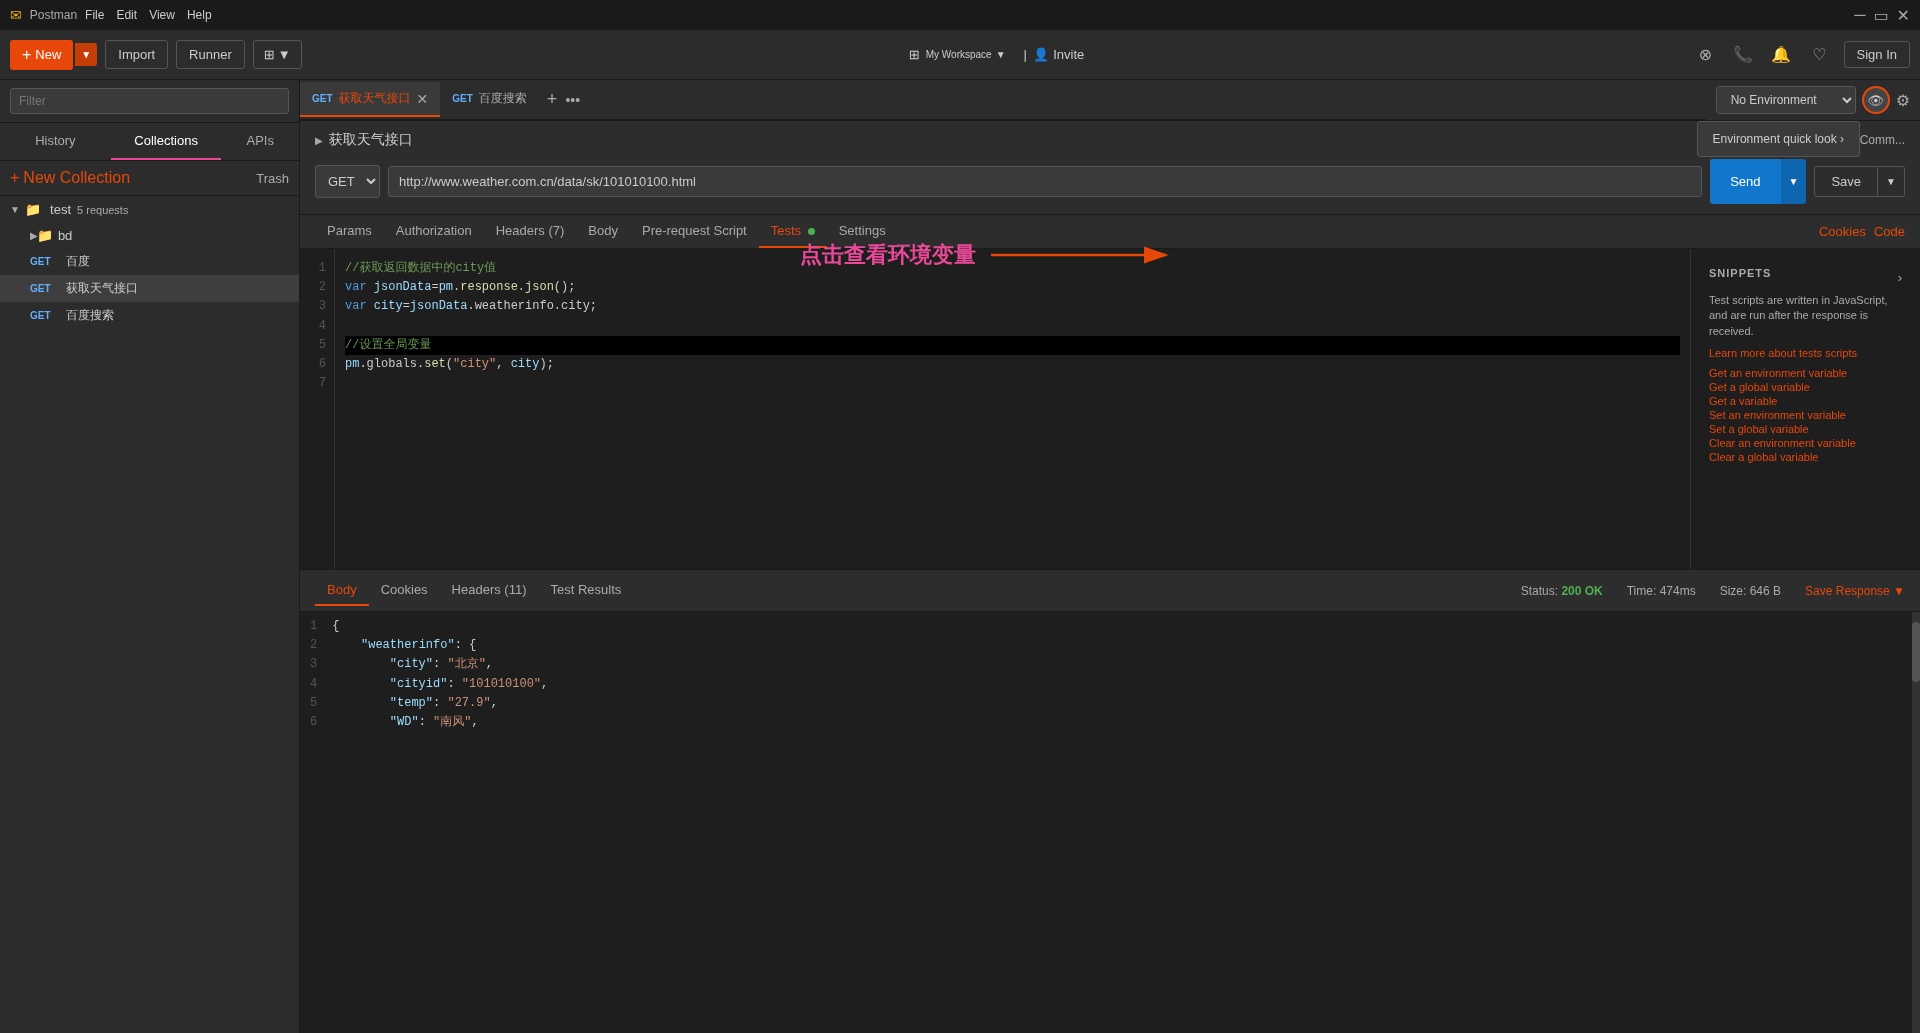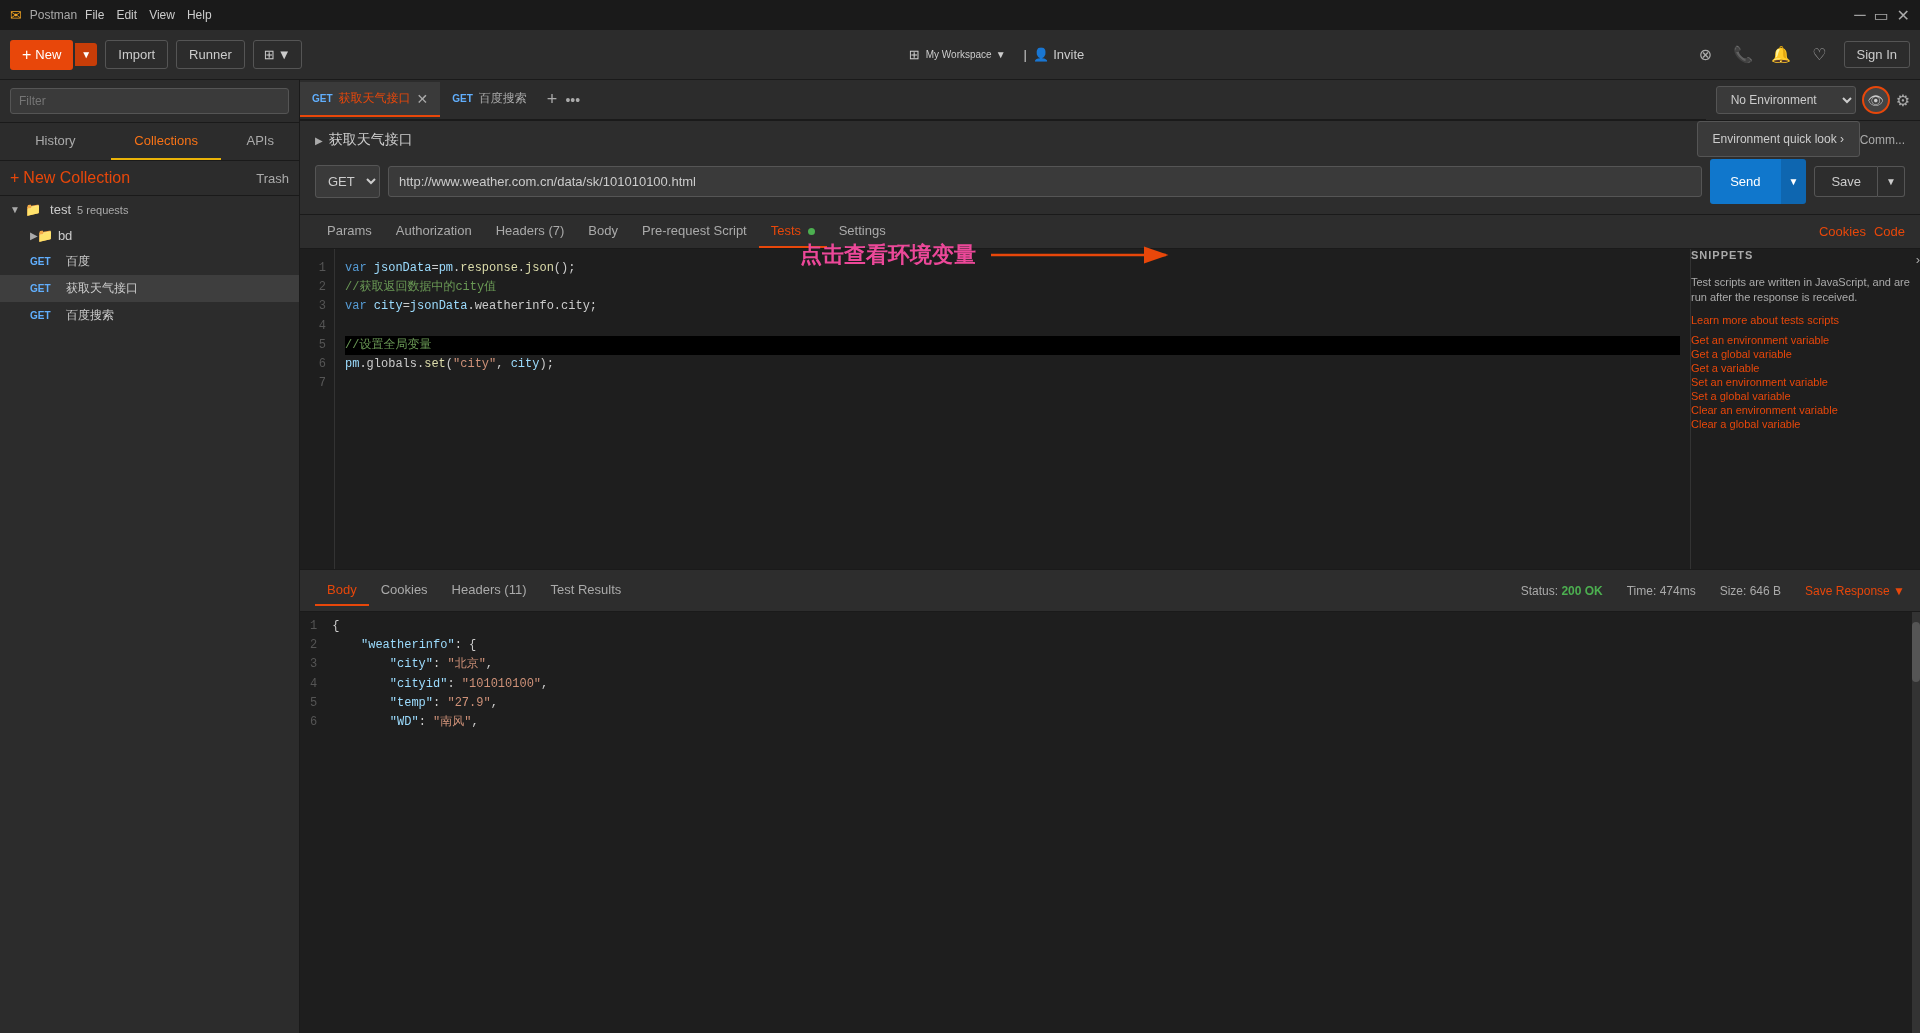--- a/index.html
+++ b/index.html
@@ -30,21 +30,21 @@
 
     
     .main { display: flex; height: calc(1033px - 80px); }
 
     
     .sidebar { width: 300px; background: #2c2c2c; border-right: 1px solid #1a1a1a; display: flex; flex-direction: column; }
     .sidebar-search { padding: 8px 10px; border-bottom: 1px solid #1a1a1a; }
     .sidebar-search input { width: 100%; background: #3a3a3a; border: 1px solid #555; border-radius: 3px; padding: 5px 8px; color: #ccc; font-size: 12px; outline: none; }
     .sidebar-tabs { display: flex; border-bottom: 1px solid #1a1a1a; }
     .sidebar-tab { flex: 1; padding: 10px 0; text-align: center; cursor: pointer; font-size: 13px; color: #aaa; border-bottom: 2px solid transparent; }
-    .sidebar-tab.active { color: #f97316; border-bottom: 2px solid #eab308; }
+    .sidebar-tab.active { color: #ffffff; border-bottom: 2px solid #ec4899; }
     .sidebar-tab.apis { flex: 0.7; }
     .sidebar-actions { display: flex; align-items: center; justify-content: space-between; padding: 8px 10px; border-bottom: 1px solid #1a1a1a; }
     .sidebar-trash { color: #aaa; cursor: pointer; font-size: 13px; }
     .collection-item { }
     .collection-header { display: flex; align-items: center; padding: 6px 10px; cursor: pointer; }
     .collection-name { font-size: 13px; color: #ccc; margin-left: 4px; }
     .collection-count { font-size: 11px; color: #aaa; margin-left: 6px; }
     .request-item { display: flex; align-items: center; padding: 5px 10px 5px 30px; cursor: pointer; }
     .request-item.active { background: #3e3e3e; }
     .method-badge { font-size: 10px; font-weight: bold; margin-right: 8px; min-width: 28px; }
@@ -92,21 +92,21 @@
     .code-area { display: flex; background: #1e1e1e; flex: 1; min-height: 280px; max-height: 320px; overflow: hidden; }
     .line-numbers { padding: 10px 8px; color: #555; font-size: 12px; font-family: 'Courier New', monospace; line-height: 1.6; text-align: right; min-width: 35px; border-right: 1px solid #333; background: #1e1e1e; }
     .code-content { flex: 1; padding: 10px; font-size: 12px; font-family: 'Courier New', monospace; line-height: 1.6; overflow: auto; }
     .code-line { white-space: pre; }
     .code-comment { color: #6a9955; }
     .code-keyword { color: #569cd6; }
     .code-string { color: #ce9178; }
     .code-variable { color: #9cdcfe; }
     .code-func { color: #dcdcaa; }
     .code-highlighted { background: #000000; display: block; }
-    .snippets-panel { width: 230px; background: #1e1e1e; border-left: 1px solid #333; padding: 0; overflow-y: auto; }
+    .snippets-panel { width: 230px; background: #1e1e1e; border-left: 1px solid #333; padding: 18px; overflow-y: auto; }
     .snippets-title { color: #aaa; font-size: 11px; font-weight: bold; margin-bottom: 8px; letter-spacing: 1px; }
     .snippet-info { color: #aaa; font-size: 11px; margin-bottom: 8px; line-height: 1.4; }
     .snippet-link { color: #e8470a; font-size: 11px; text-decoration: none; cursor: pointer; display: block; margin-bottom: 2px; }
 
     
     .response-section { flex: 1; display: flex; flex-direction: column; border-top: 1px solid #1a1a1a; background: #2d2d2d; }
     .resp-header { display: flex; align-items: center; justify-content: space-between; padding: 5px 15px; border-bottom: 1px solid #1a1a1a; }
     .resp-tabs { display: flex; gap: 0; }
     .resp-tab { padding: 7px 12px; cursor: pointer; font-size: 13px; color: #aaa; border-bottom: 2px solid transparent; }
     .resp-tab.active { color: #e8470a; border-bottom: 2px solid #e8470a; }
@@ -354,22 +354,22 @@
         <div class="line-numbers">
           <div>1</div>
           <div>2</div>
           <div>3</div>
           <div>4</div>
           <div>5</div>
           <div>6</div>
           <div>7</div>
         </div>
         <div class="code-content">
+          <div class="code-line code-comment">//获取返回数据中的city值</div>
           <div class="code-line"><span class="code-keyword">var</span> <span class="code-variable">jsonData</span>=<span class="code-variable">pm</span>.<span class="code-func">response</span>.<span class="code-func">json</span>();</div>
-          <div class="code-line code-comment">//获取返回数据中的city值</div>
           <div class="code-line"><span class="code-keyword">var</span> <span class="code-variable">city</span>=<span class="code-variable">jsonData</span>.weatherinfo.city;</div>
           <div class="code-line">&nbsp;</div>
           <div class="code-line code-highlighted"><span class="code-comment">//设置全局变量</span></div>
           <div class="code-line"><span class="code-variable">pm</span>.globals.<span class="code-func">set</span>(<span class="code-string">"city"</span>, <span class="code-variable">city</span>);</div>
         </div>
         <div class="snippets-panel">
           <div style="display:flex;align-items:center;justify-content:space-between;margin-bottom:6px;">
             <span class="snippets-title">SNIPPETS</span>
             <span style="color:#aaa;cursor:pointer;">›</span>
           </div>

